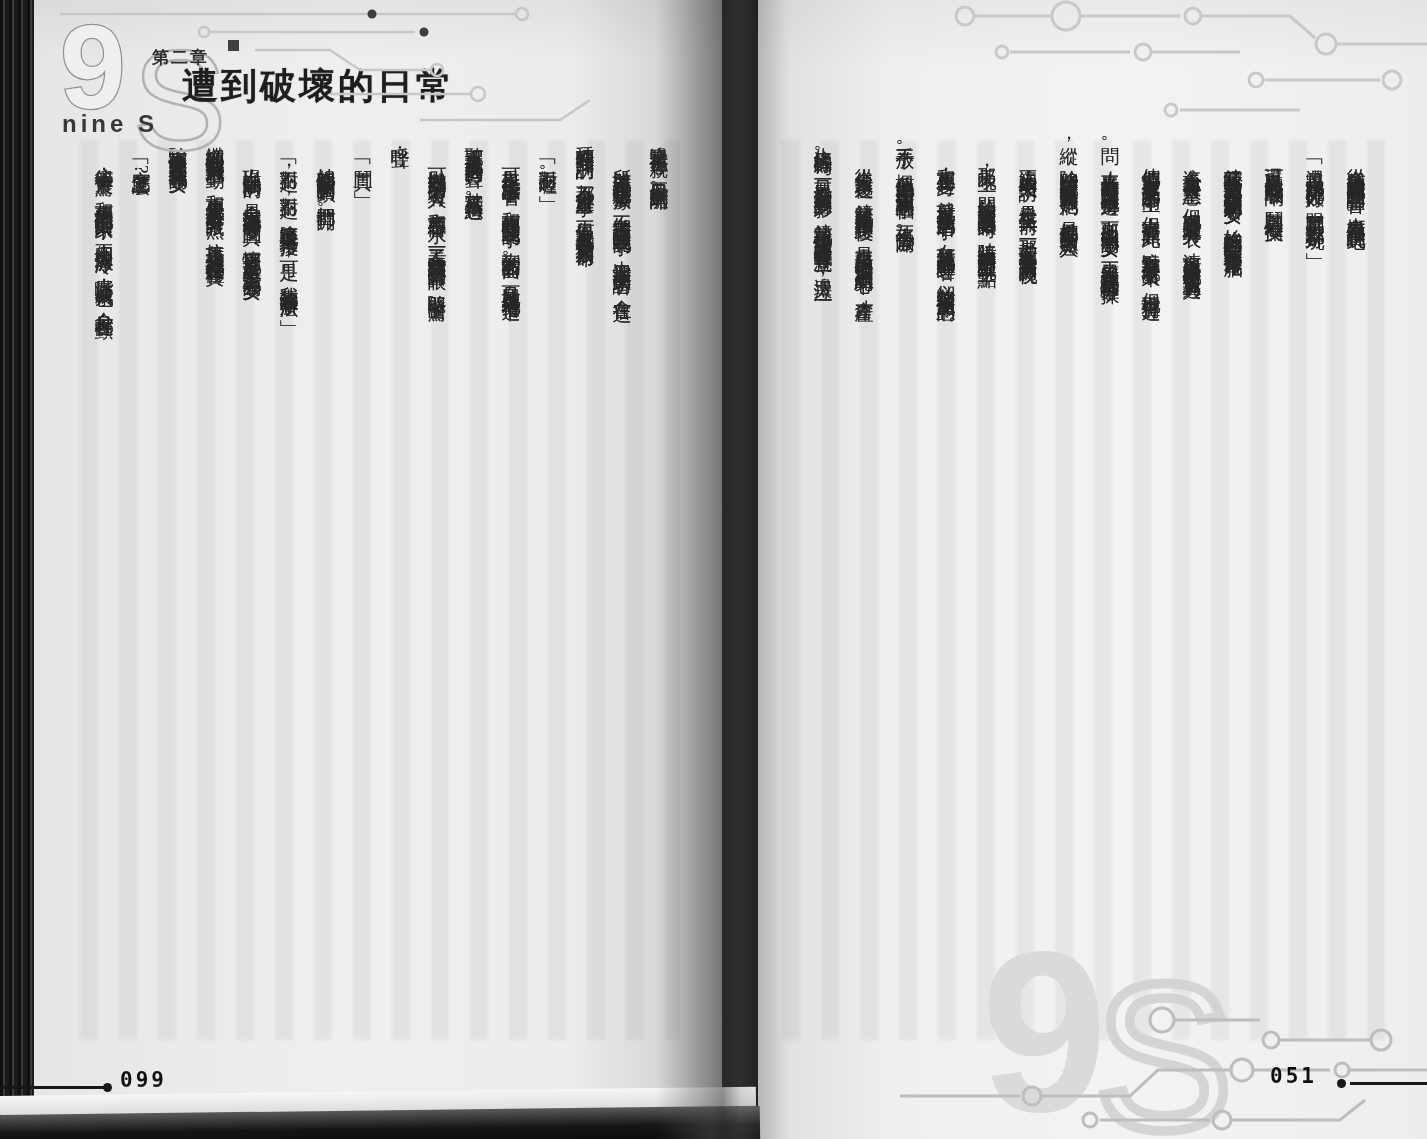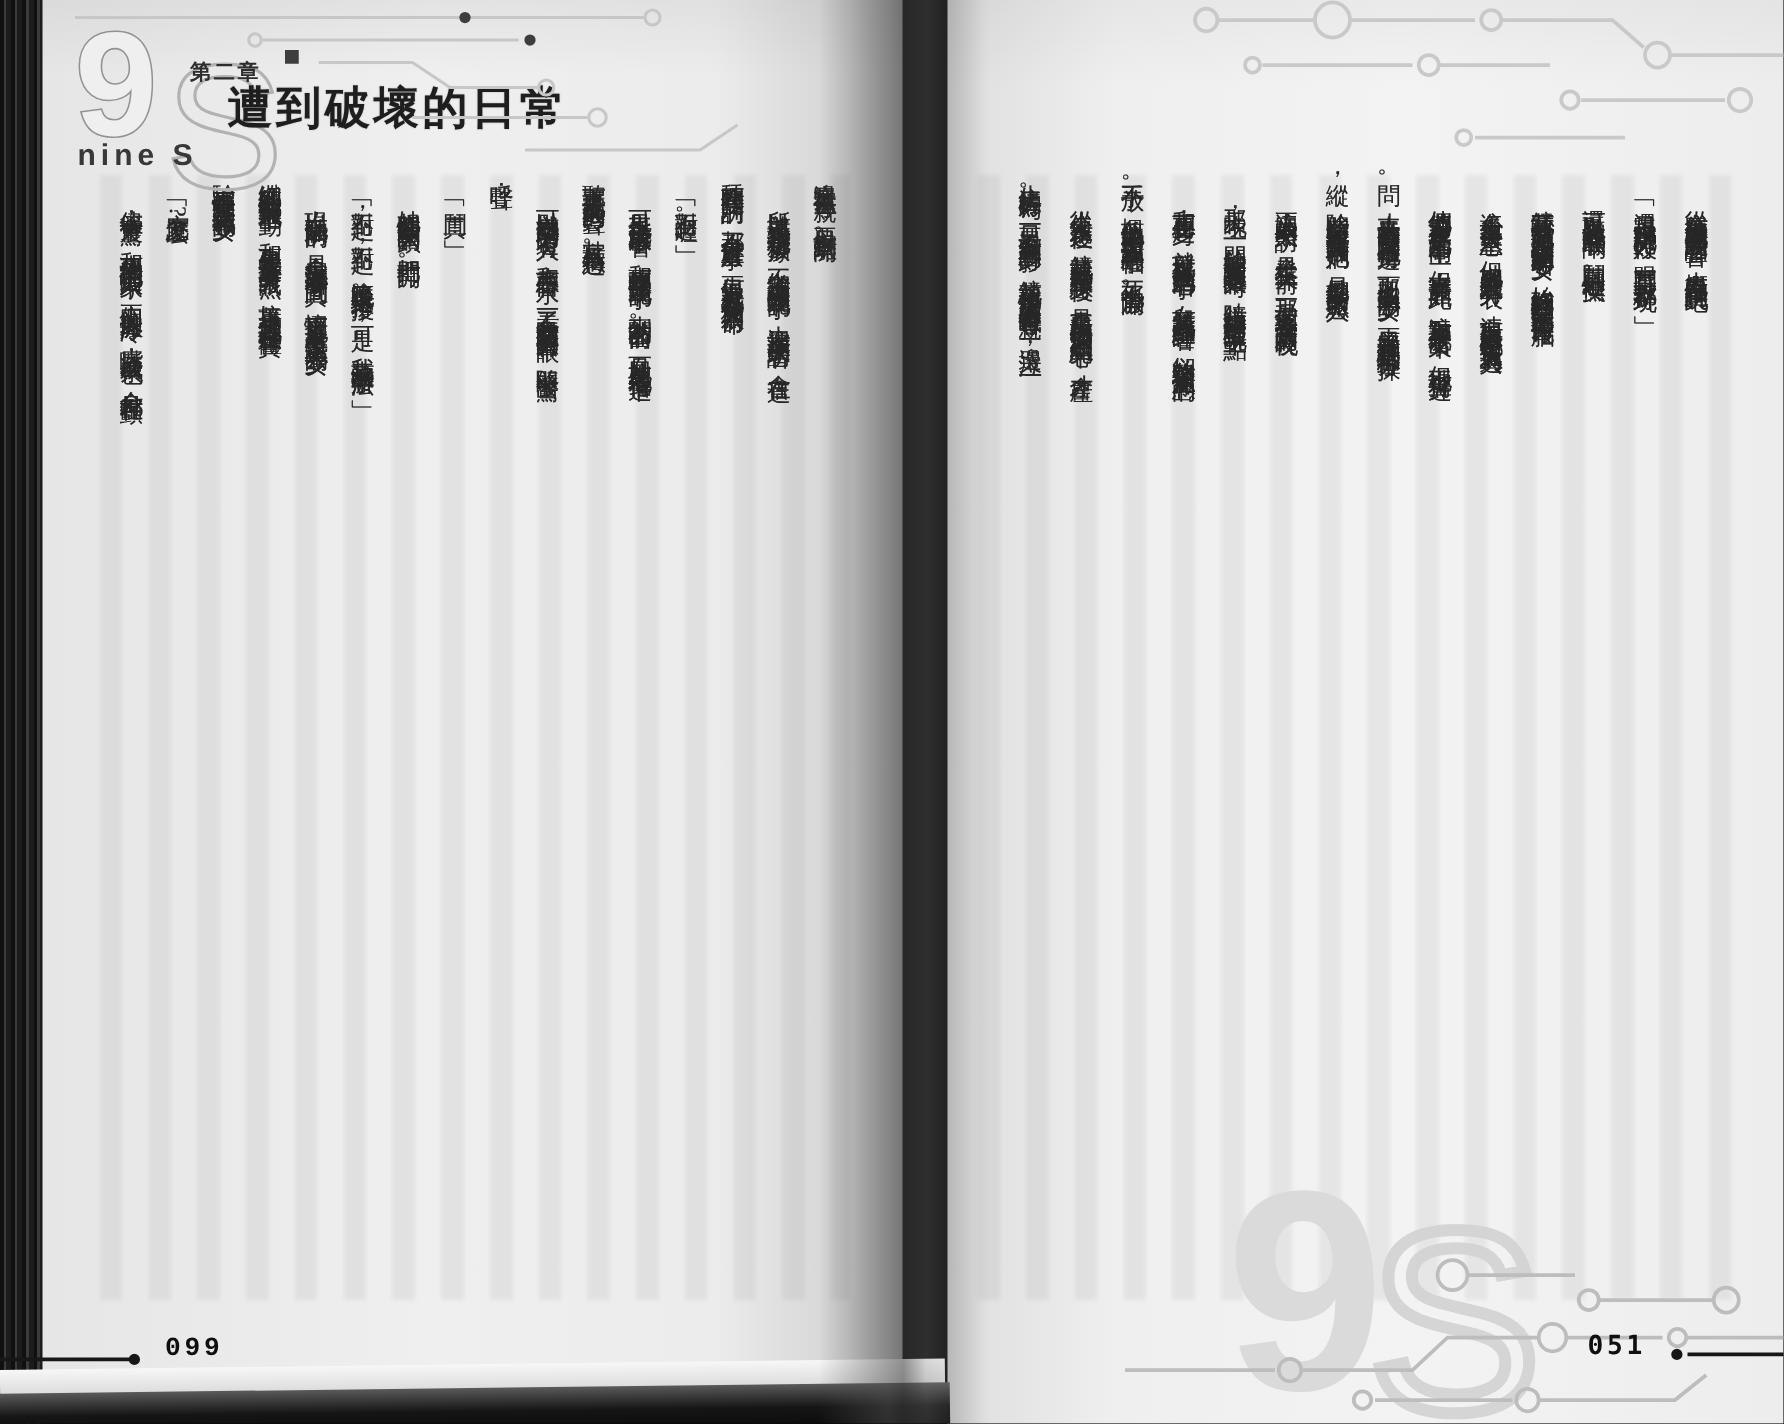--- a/index.html
+++ b/index.html
@@ -79,21 +79,21 @@
   .bleed-left{left:46px;width:600px;}
   .bleed-right{left:24px;width:610px;}
   
   .watermark-svg{position:absolute;left:150px;top:918px;width:470px;height:221px;z-index:1;pointer-events:none;}
   
   .pagenum{
     position:absolute;z-index:5;
     font-family:"DejaVu Sans Mono","Liberation Mono",monospace;
     font-size:21px;font-weight:bold;color:#0f0f0f;letter-spacing:3px;
   }
-  .pagenum-left{left:132px;top:1068px;font-family:Liberation Mono, monospace;}
+  .pagenum-left{left:120px;top:1068px;}
   .pagenum-right{left:1270px;top:1064px;}
   .pn-line{position:absolute;height:3px;background:#171717;z-index:5;}
   .pn-line-left{left:0;top:1086px;width:104px;}
   .pn-line-right{left:1350px;top:1082px;width:77px;}
   .pn-dot{position:absolute;width:9px;height:9px;border-radius:50%;background:#171717;z-index:5;}
   .pn-dot-left{left:103px;top:1083px;}
   .pn-dot-right{left:1337px;top:1079px;}
 </style>
 </head>
 <body>

